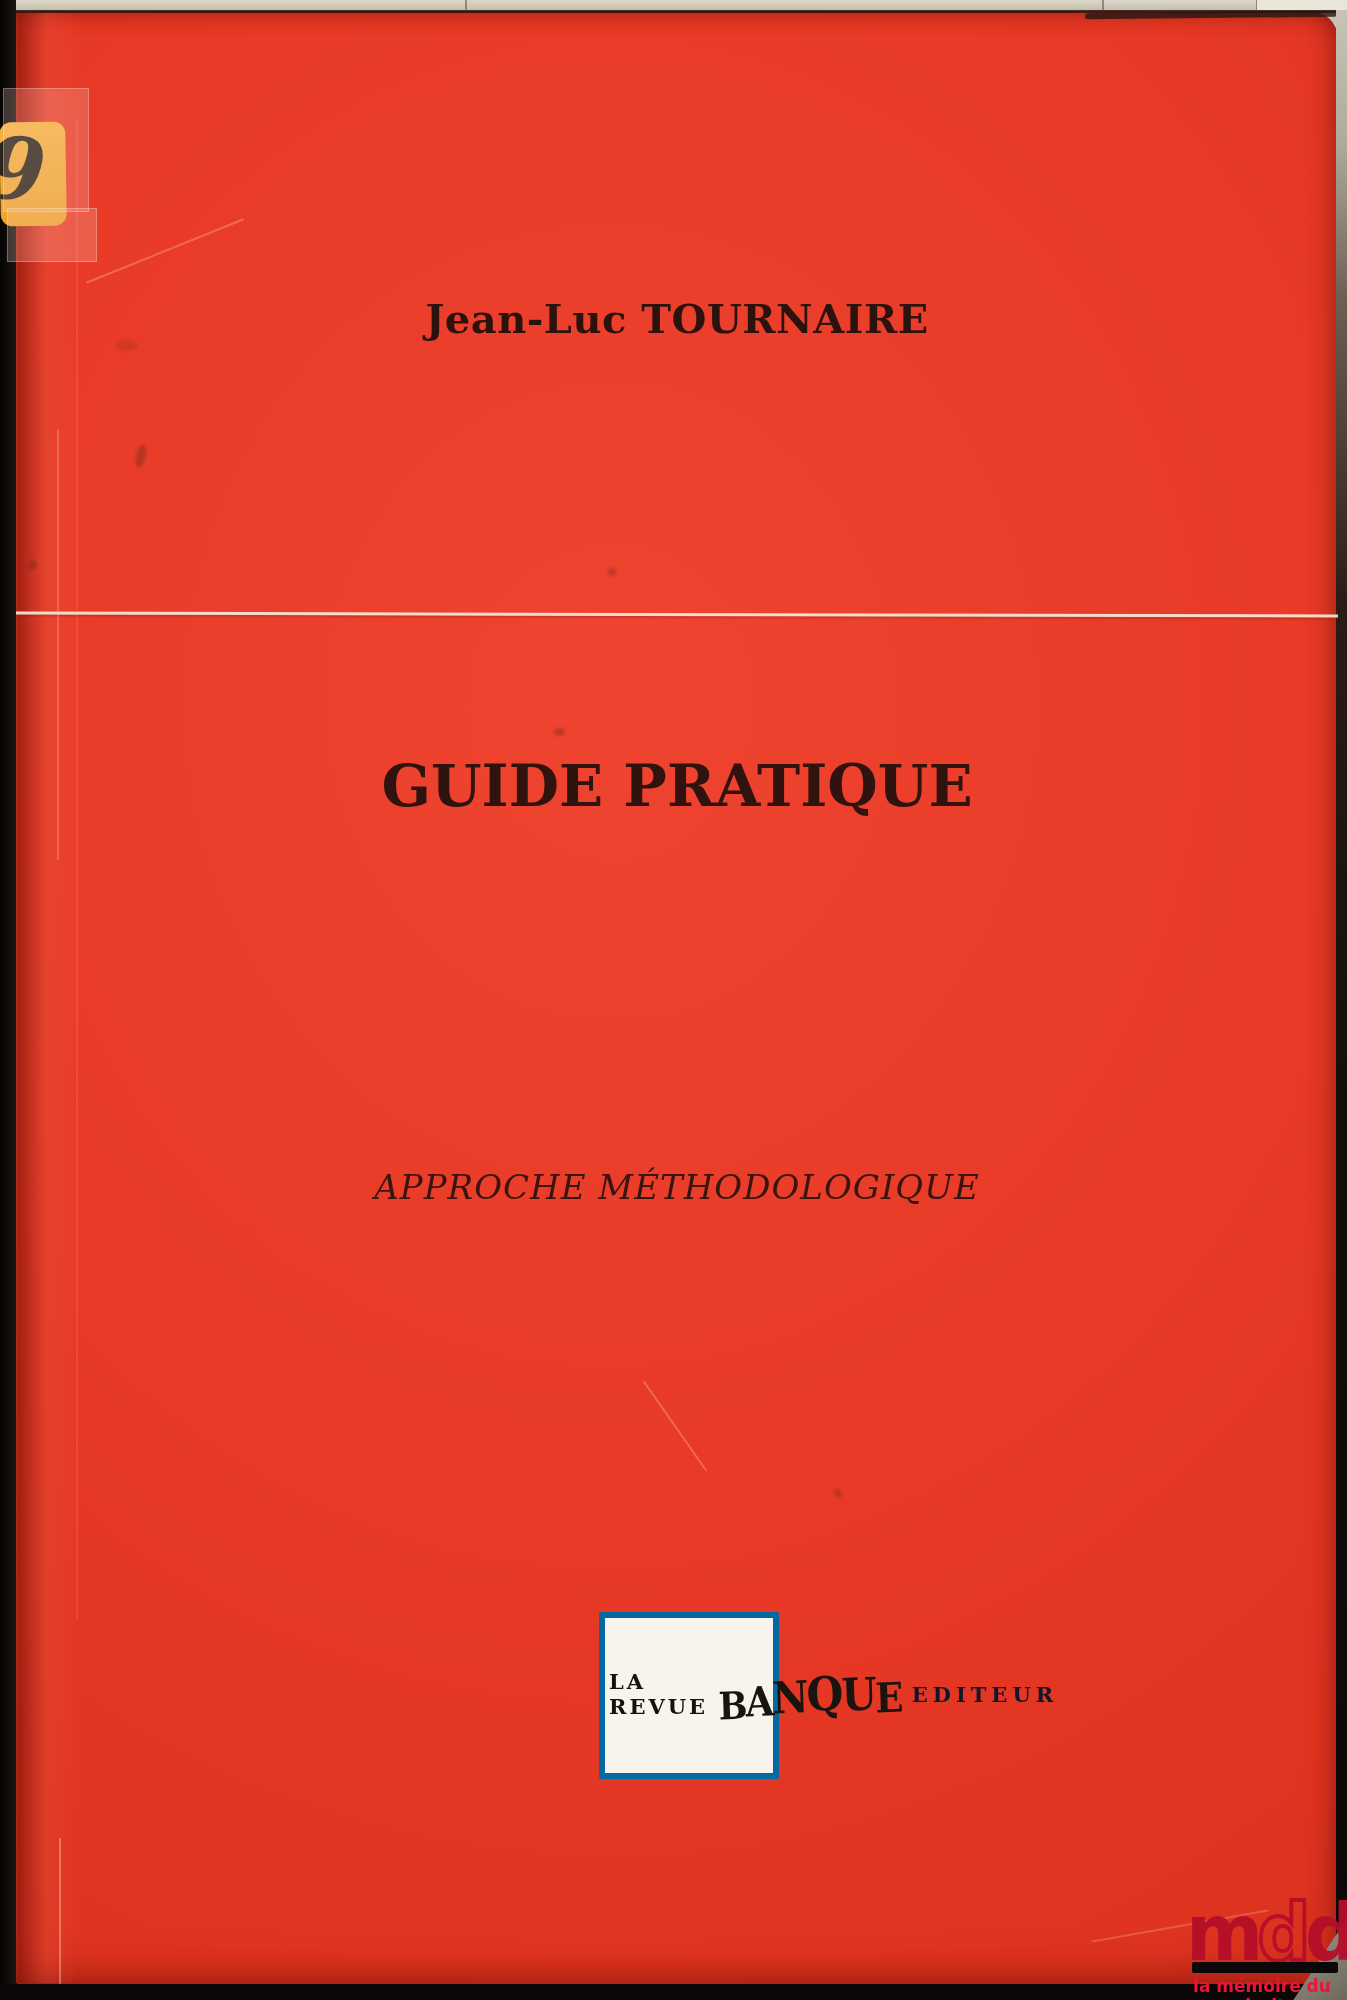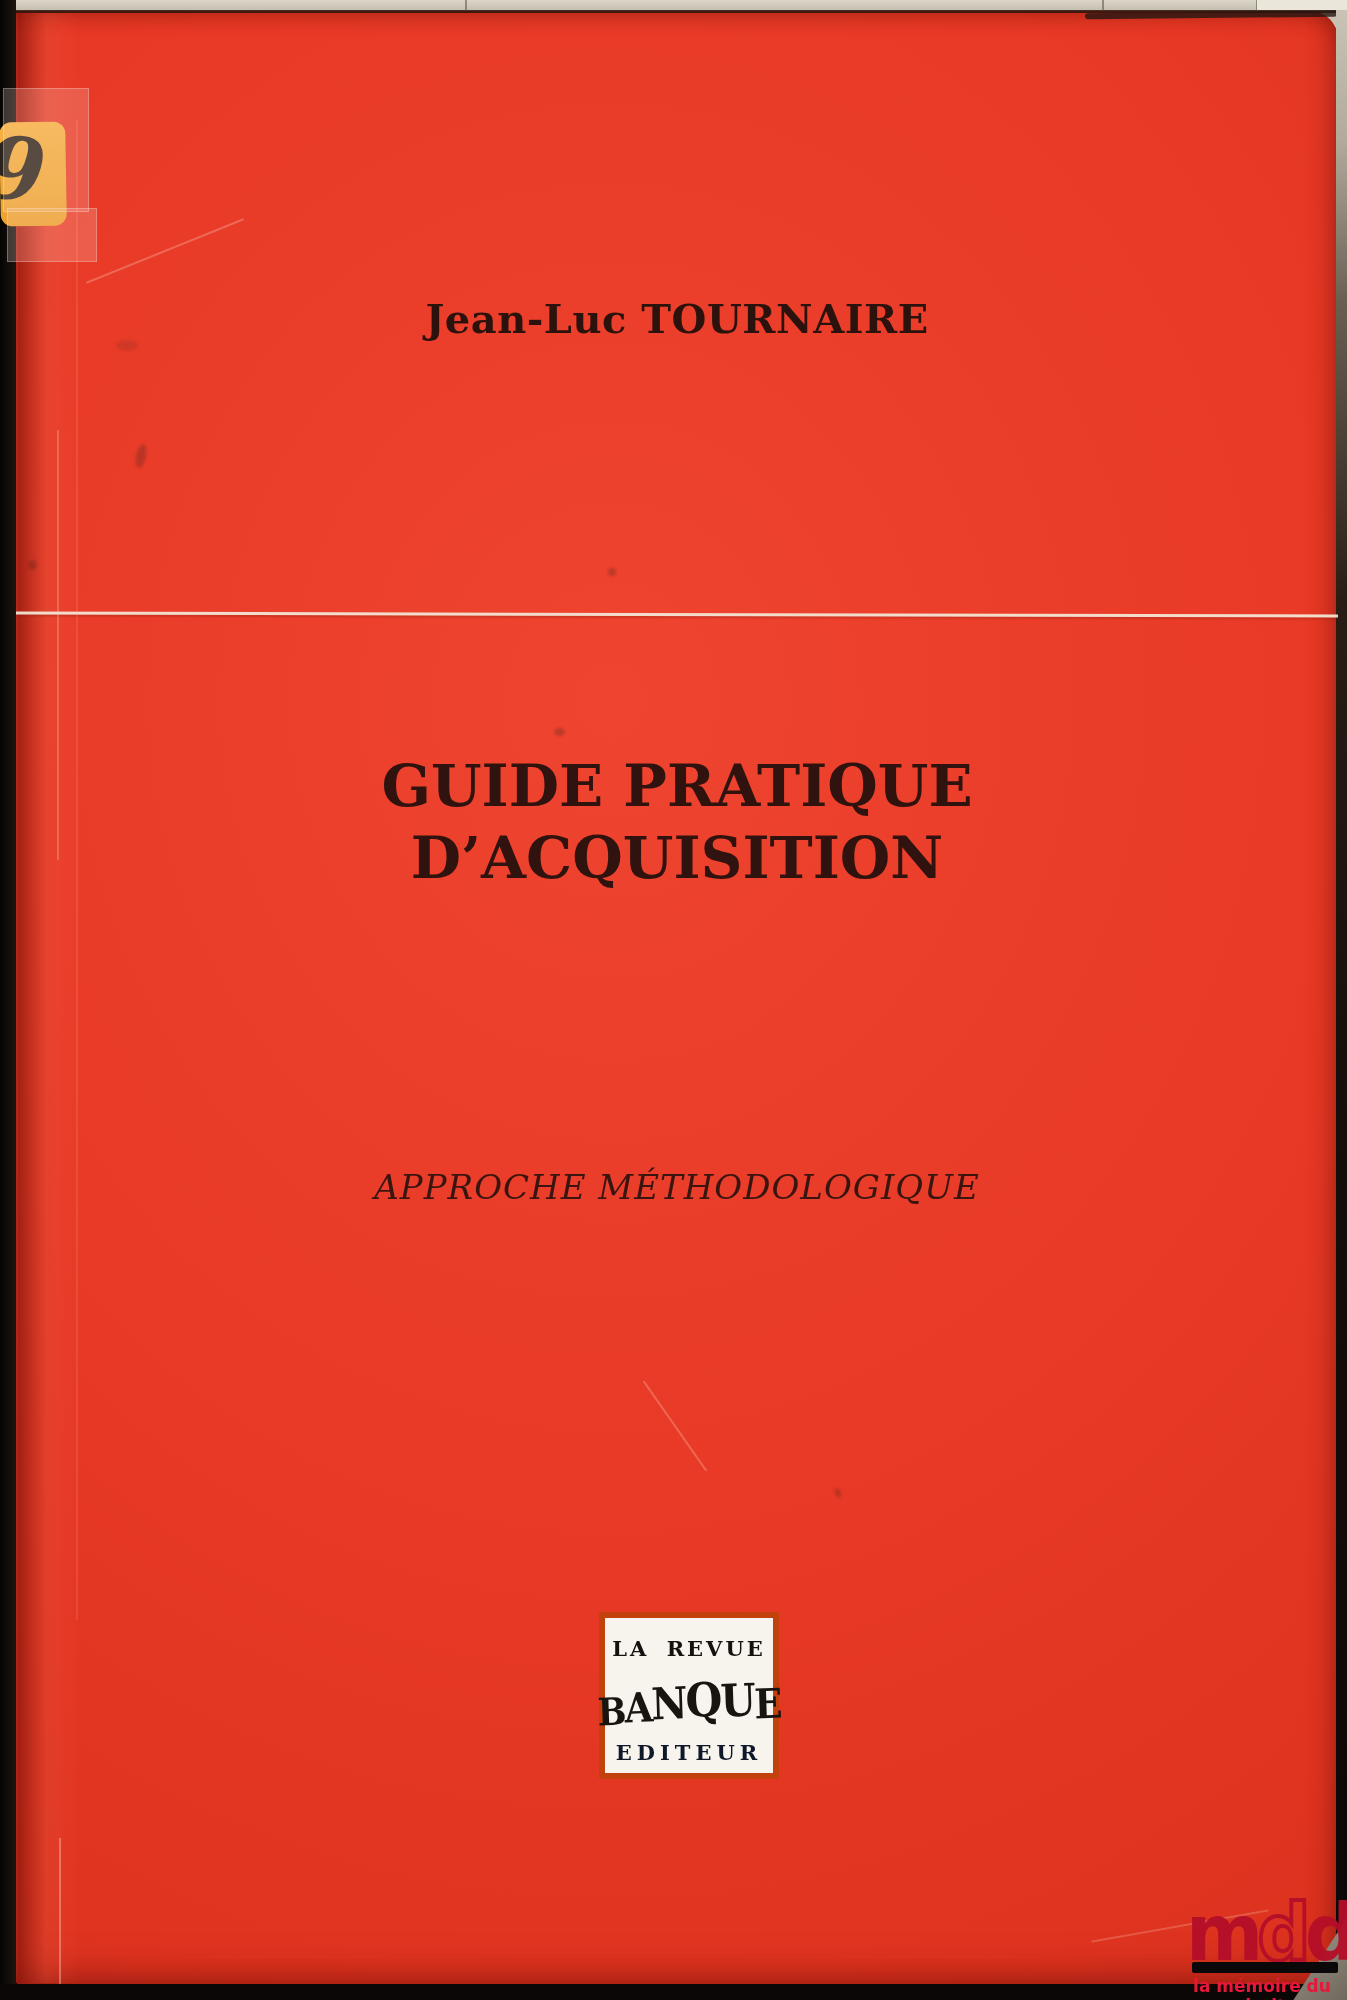--- a/index.html
+++ b/index.html
@@ -48,23 +48,23 @@
 
   
   .center-line{left:16px;width:1322px;text-align:center;z-index:4;}
   .author{top:295px;font-size:40px;font-weight:bold;letter-spacing:.5px;color:#2c120d;}
   .title{top:750px;font-size:58px;font-weight:bold;line-height:72px;color:#30130e;letter-spacing:0;}
   .subtitle{top:1131px;font-size:34px;font-style:italic;letter-spacing:1px;color:#3a150f;margin-top:36px;}
   .preface{top:1329px;font-size:36px;line-height:47px;color:#38140e;}
 
   
   .logo-box{left:599px;top:1612px;width:180px;height:167px;box-sizing:border-box;z-index:4;
-     border:6px solid #c2410c;background:#f6f4ec;border-radius:2px;
-     display:flex;flex-direction:column;align-items:center;justify-content:space-between;
-     padding:18px 4px 8px;}
+     border:6px solid #0369a1;background:#f6f4ec;border-radius:2px;
+     display:flex;flex-direction:row;align-items:center;justify-content:space-between;
+     padding:5px 4px 8px;}
   .logo-top{font-size:21px;font-weight:bold;letter-spacing:3px;word-spacing:7px;color:#15110e;}
   .logo-name{font-weight:bold;color:#1a1410;transform:scaleX(.9) rotate(-2deg);
      letter-spacing:-2px;white-space:nowrap;line-height:1;}
   .bq-l{position:relative;display:inline-block;}
   .bq-l:nth-child(1){font-size:38px;top:5px;}
   .bq-l:nth-child(2){font-size:41px;top:3px;}
   .bq-l:nth-child(3){font-size:44px;top:1px;}
   .bq-l:nth-child(4){font-size:47px;top:0;}
   .bq-l:nth-child(5){font-size:45px;top:1px;}
   .bq-l:nth-child(6){font-size:41px;top:4px;}
@@ -121,21 +121,20 @@
   <div class="abs sticker">
     <span class="sticker-digit">9</span>
   </div>
   <div class="abs tape" style="left:3px;top:88px;width:84px;height:122px;"></div>
   <div class="abs tape" style="left:7px;top:208px;width:88px;height:52px;"></div>
 
   <div class="abs center-line author">Jean-Luc TOURNAIRE</div>
 
   <div class="abs center-line title">
     <div>GUIDE PRATIQUE</div>
-    <div>D’ACQUISITION</div>
   </div>
 
   <div class="abs center-line subtitle">APPROCHE MÉTHODOLOGIQUE</div>
 
 
   <div class="abs logo-box">
     <div class="logo-top">LA REVUE</div>
     <div class="logo-name"><span class="bq-l">B</span><span class="bq-l">A</span><span class="bq-l">N</span><span class="bq-l">Q</span><span class="bq-l">U</span><span class="bq-l">E</span></div>
     <div class="logo-bottom">EDITEUR</div>
   </div>

